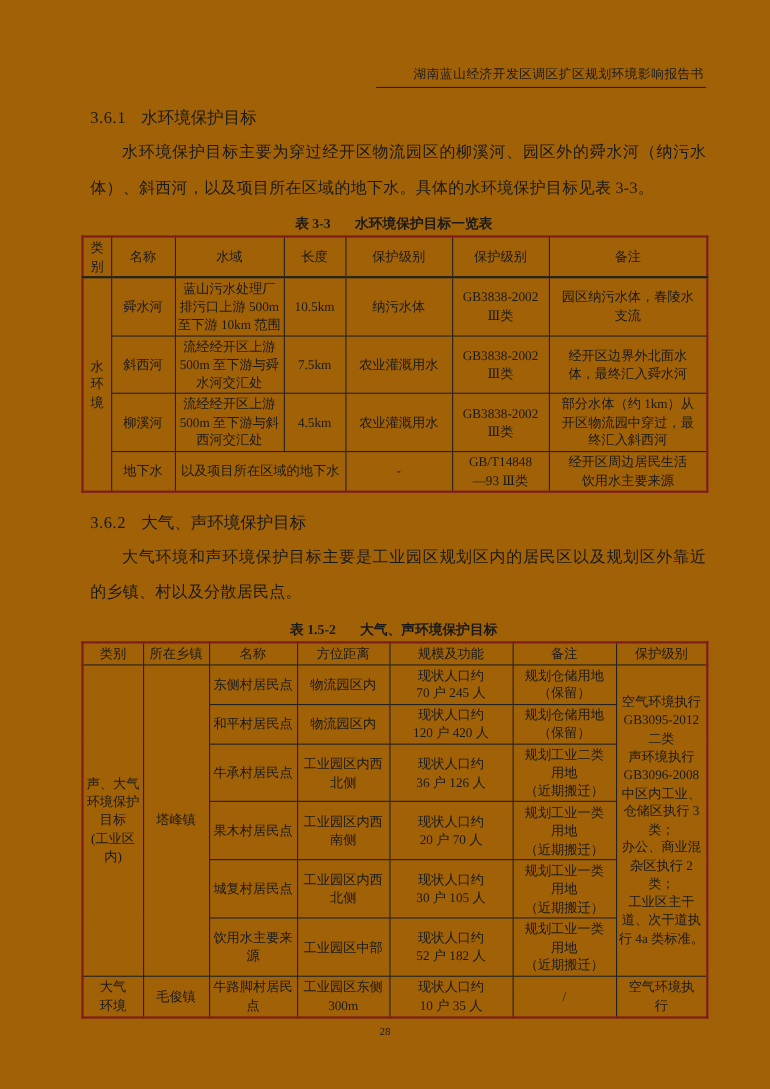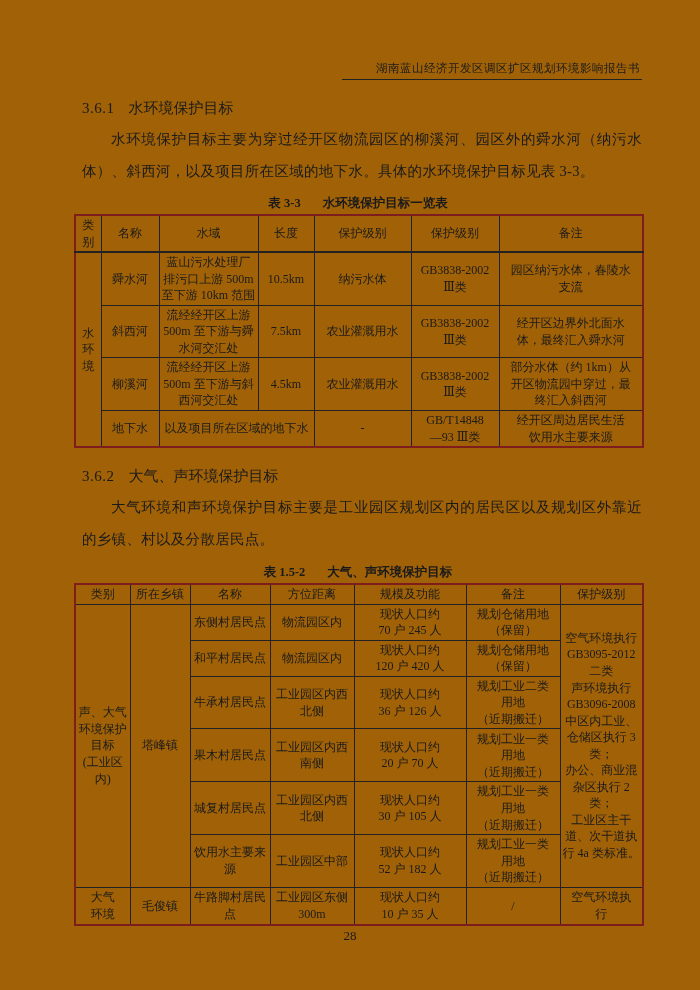--- a/index.html
+++ b/index.html
@@ -84,21 +84,21 @@
   .t2 .r7 { height: 38px; }
   .sec2 { }
   .cap2 { margin-top: 9px; }
   
   .page-number {
     position: absolute;
     bottom: 46px;
     left: 0;
     width: 100%;
     text-align: center;
-    font-size: 13px;
+    font-size: 10px;
   }
 </style>
 </head>
 <body>
 
 <div class="page">
 
   <div class="doc-header">
     <span class="hdr-inner">湖南蓝山经济开发区调区扩区规划环境影响报告书</span>
   </div>

